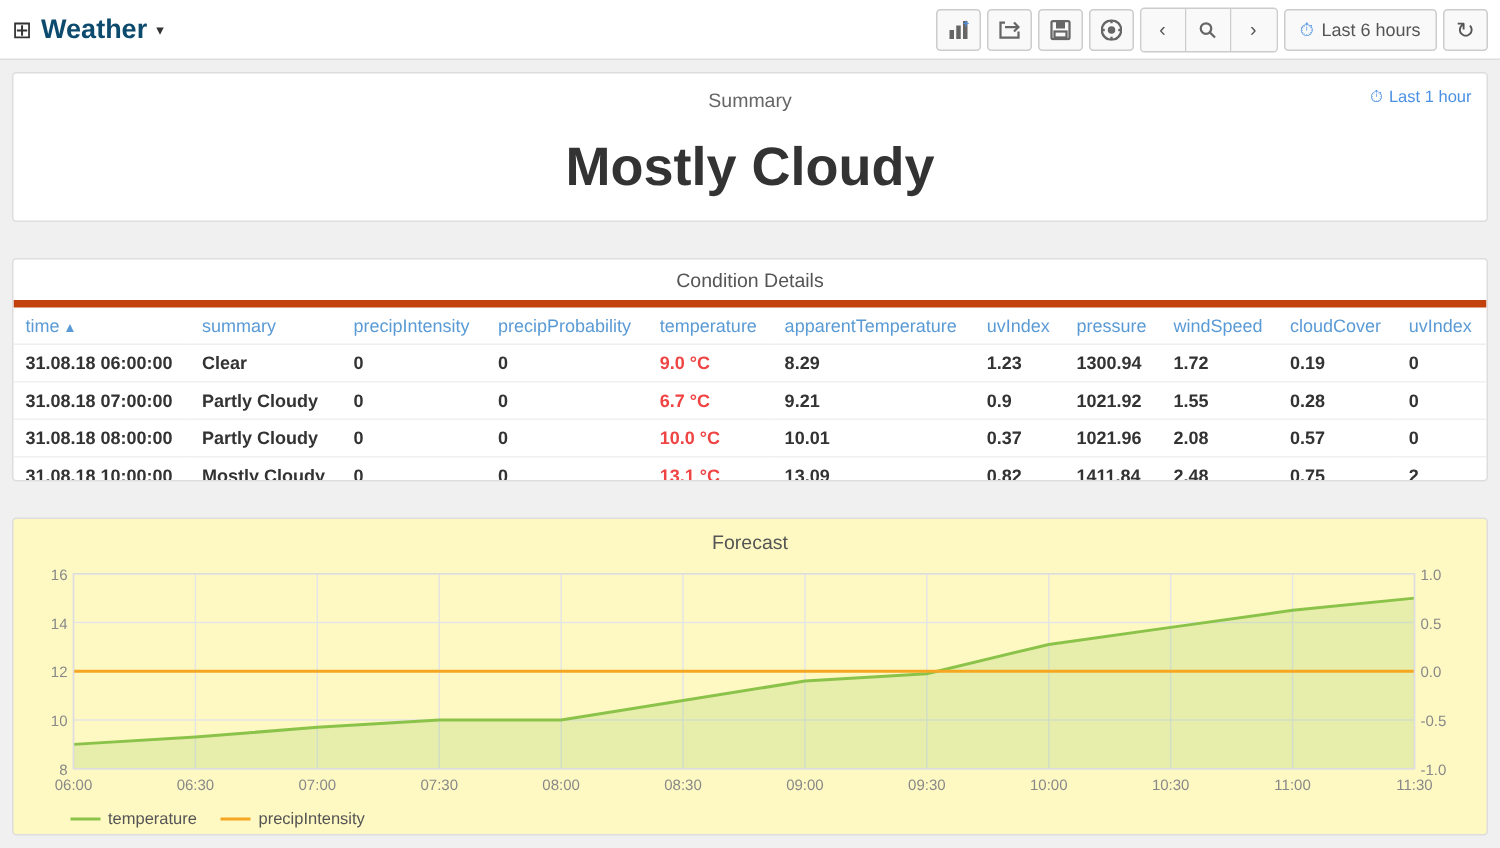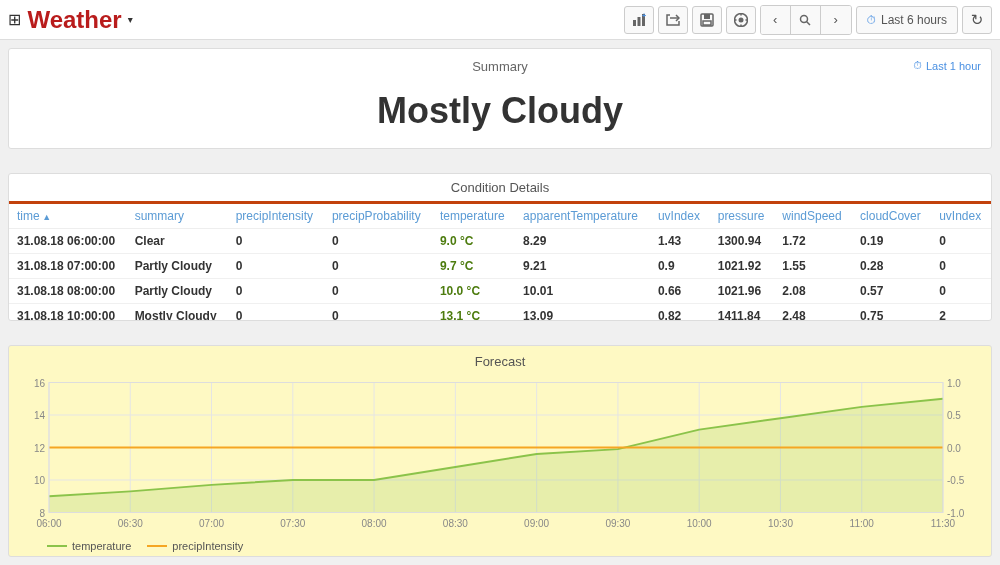--- a/index.html
+++ b/index.html
@@ -5,21 +5,21 @@
     * { box-sizing: border-box; margin: 0; padding: 0; }
     body { font-family: Arial, sans-serif; font-size: 12px; background: #f0f0f0; color: #333; width: 1000px; height: 565px; overflow: hidden; }
 
     
     .header {
       display: flex; align-items: center; justify-content: space-between;
       background: #fff; border-bottom: 1px solid #ddd;
       padding: 0 8px; height: 40px;
     }
     .header-left { display: flex; align-items: center; gap: 6px; }
-    .header-title { font-size: 24px; font-weight: bold; color: #b91c1c; }
+    .header-title { font-size: 18px; font-weight: bold; color: #0c4a6e; }
     .header-right { display: flex; align-items: center; gap: 4px; }
     .icon-btn {
       width: 30px; height: 28px; border: 1px solid #ccc; background: #f9f9f9;
       border-radius: 3px; cursor: pointer; display: flex; align-items: center;
       justify-content: center; font-size: 13px; color: #555;
     }
     .time-btn {
       height: 28px; border: 1px solid #ccc; background: #f9f9f9;
       border-radius: 3px; cursor: pointer; display: flex; align-items: center;
       justify-content: center; font-size: 12px; color: #555; padding: 0 10px; gap: 5px;
@@ -42,32 +42,32 @@
       display: flex; align-items: center; gap: 4px;
       font-size: 11px; color: #4a90e2;
     }
     .summary-condition { font-size: 36px; font-weight: bold; color: #333; text-align: center; padding: 10px 0; }
 
     
     .condition-panel {
       background: #fff; border: 1px solid #ddd; border-radius: 3px;
       overflow: hidden;
     }
-    .condition-title { font-size: 13px; color: #555; text-align: center; padding: 6px; border-bottom: 3px solid #c2410c; }
+    .condition-title { font-size: 13px; color: #555; text-align: center; padding: 6px; border-bottom: 5px solid #c2410c; }
     .table-wrap { overflow-x: auto; }
     table { width: 100%; border-collapse: collapse; font-size: 12px; }
     thead th {
       text-align: left; padding: 5px 8px; color: #5b9bd5;
       font-weight: normal; border-bottom: 1px solid #eee;
       white-space: nowrap; cursor: pointer;
     }
     tbody tr { border-bottom: 1px solid #f0f0f0; font-weight: bold; }
     tbody tr:last-child { border-bottom: none; }
     tbody td { padding: 5px 8px; white-space: nowrap; }
-    .temp-val { color: #4d7c0f; }
+    .temp-val { color: #ef4444; }
     .sort-asc::after { content: ' ▲'; font-size: 9px; }
 
     
     .forecast-panel {
       background: #fef9c3; border: 1px solid #ddd; border-radius: 3px;
       flex: 1; padding: 8px 8px 4px; display: flex; flex-direction: column;
     }
     .forecast-title { font-size: 13px; color: #555; text-align: center; margin-bottom: 4px; }
     .chart-area { flex: 1; position: relative; }
     svg.chart { width: 100%; height: 100%; }
@@ -170,47 +170,47 @@
           </tr>
         </thead>
         <tbody id="condition-tbody">
         <tr>
               <td>31.08.18 06:00:00</td>
               <td>Clear</td>
               <td>0</td>
               <td>0</td>
               <td class="temp-val">9.0 °C</td>
               <td>8.29</td>
-              <td>1.43</td>
+              <td>1.23</td>
               <td>1300.94</td>
               <td>1.72</td>
               <td>0.19</td>
               <td>0</td>
             </tr>
             <tr>
               <td>31.08.18 07:00:00</td>
               <td>Partly Cloudy</td>
               <td>0</td>
               <td>0</td>
-              <td class="temp-val">9.7 °C</td>
+              <td class="temp-val">6.7 °C</td>
               <td>9.21</td>
               <td>0.9</td>
               <td>1021.92</td>
               <td>1.55</td>
               <td>0.28</td>
               <td>0</td>
             </tr>
             <tr>
               <td>31.08.18 08:00:00</td>
               <td>Partly Cloudy</td>
               <td>0</td>
               <td>0</td>
               <td class="temp-val">10.0 °C</td>
               <td>10.01</td>
-              <td>0.66</td>
+              <td>0.37</td>
               <td>1021.96</td>
               <td>2.08</td>
               <td>0.57</td>
               <td>0</td>
             </tr>
             <tr>
               <td>31.08.18 10:00:00</td>
               <td>Mostly Cloudy</td>
               <td>0</td>
               <td>0</td>

